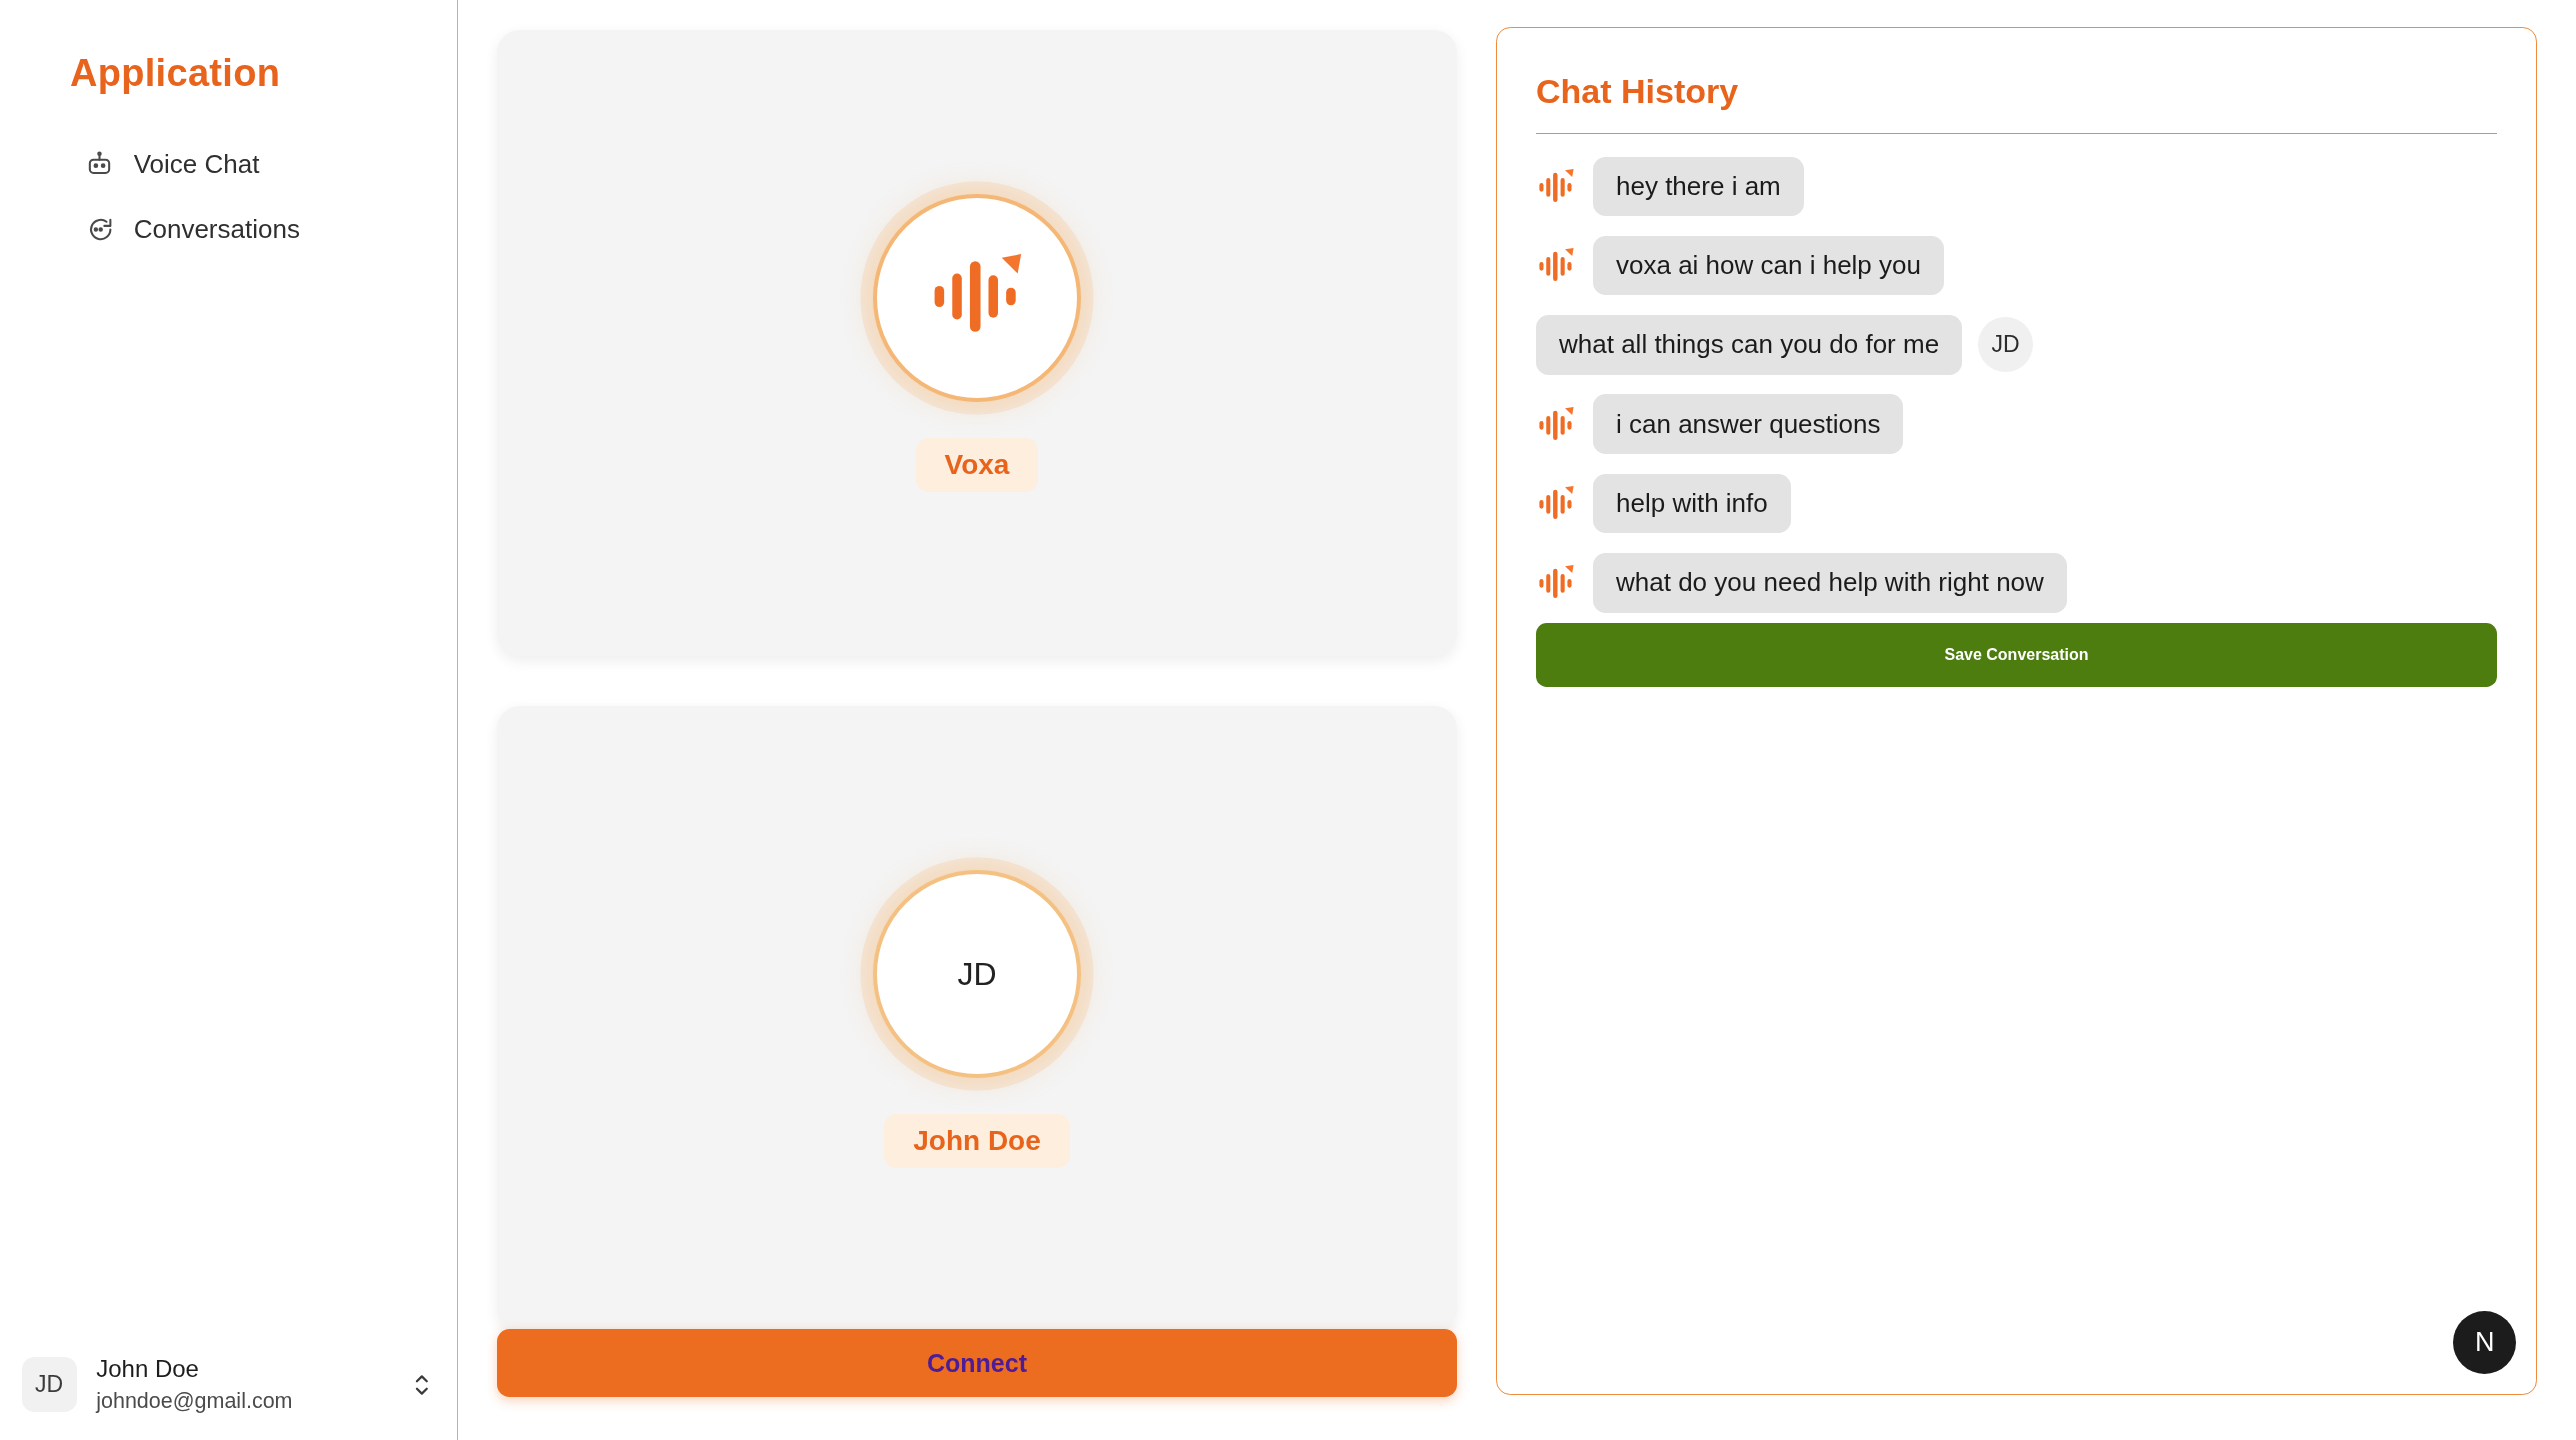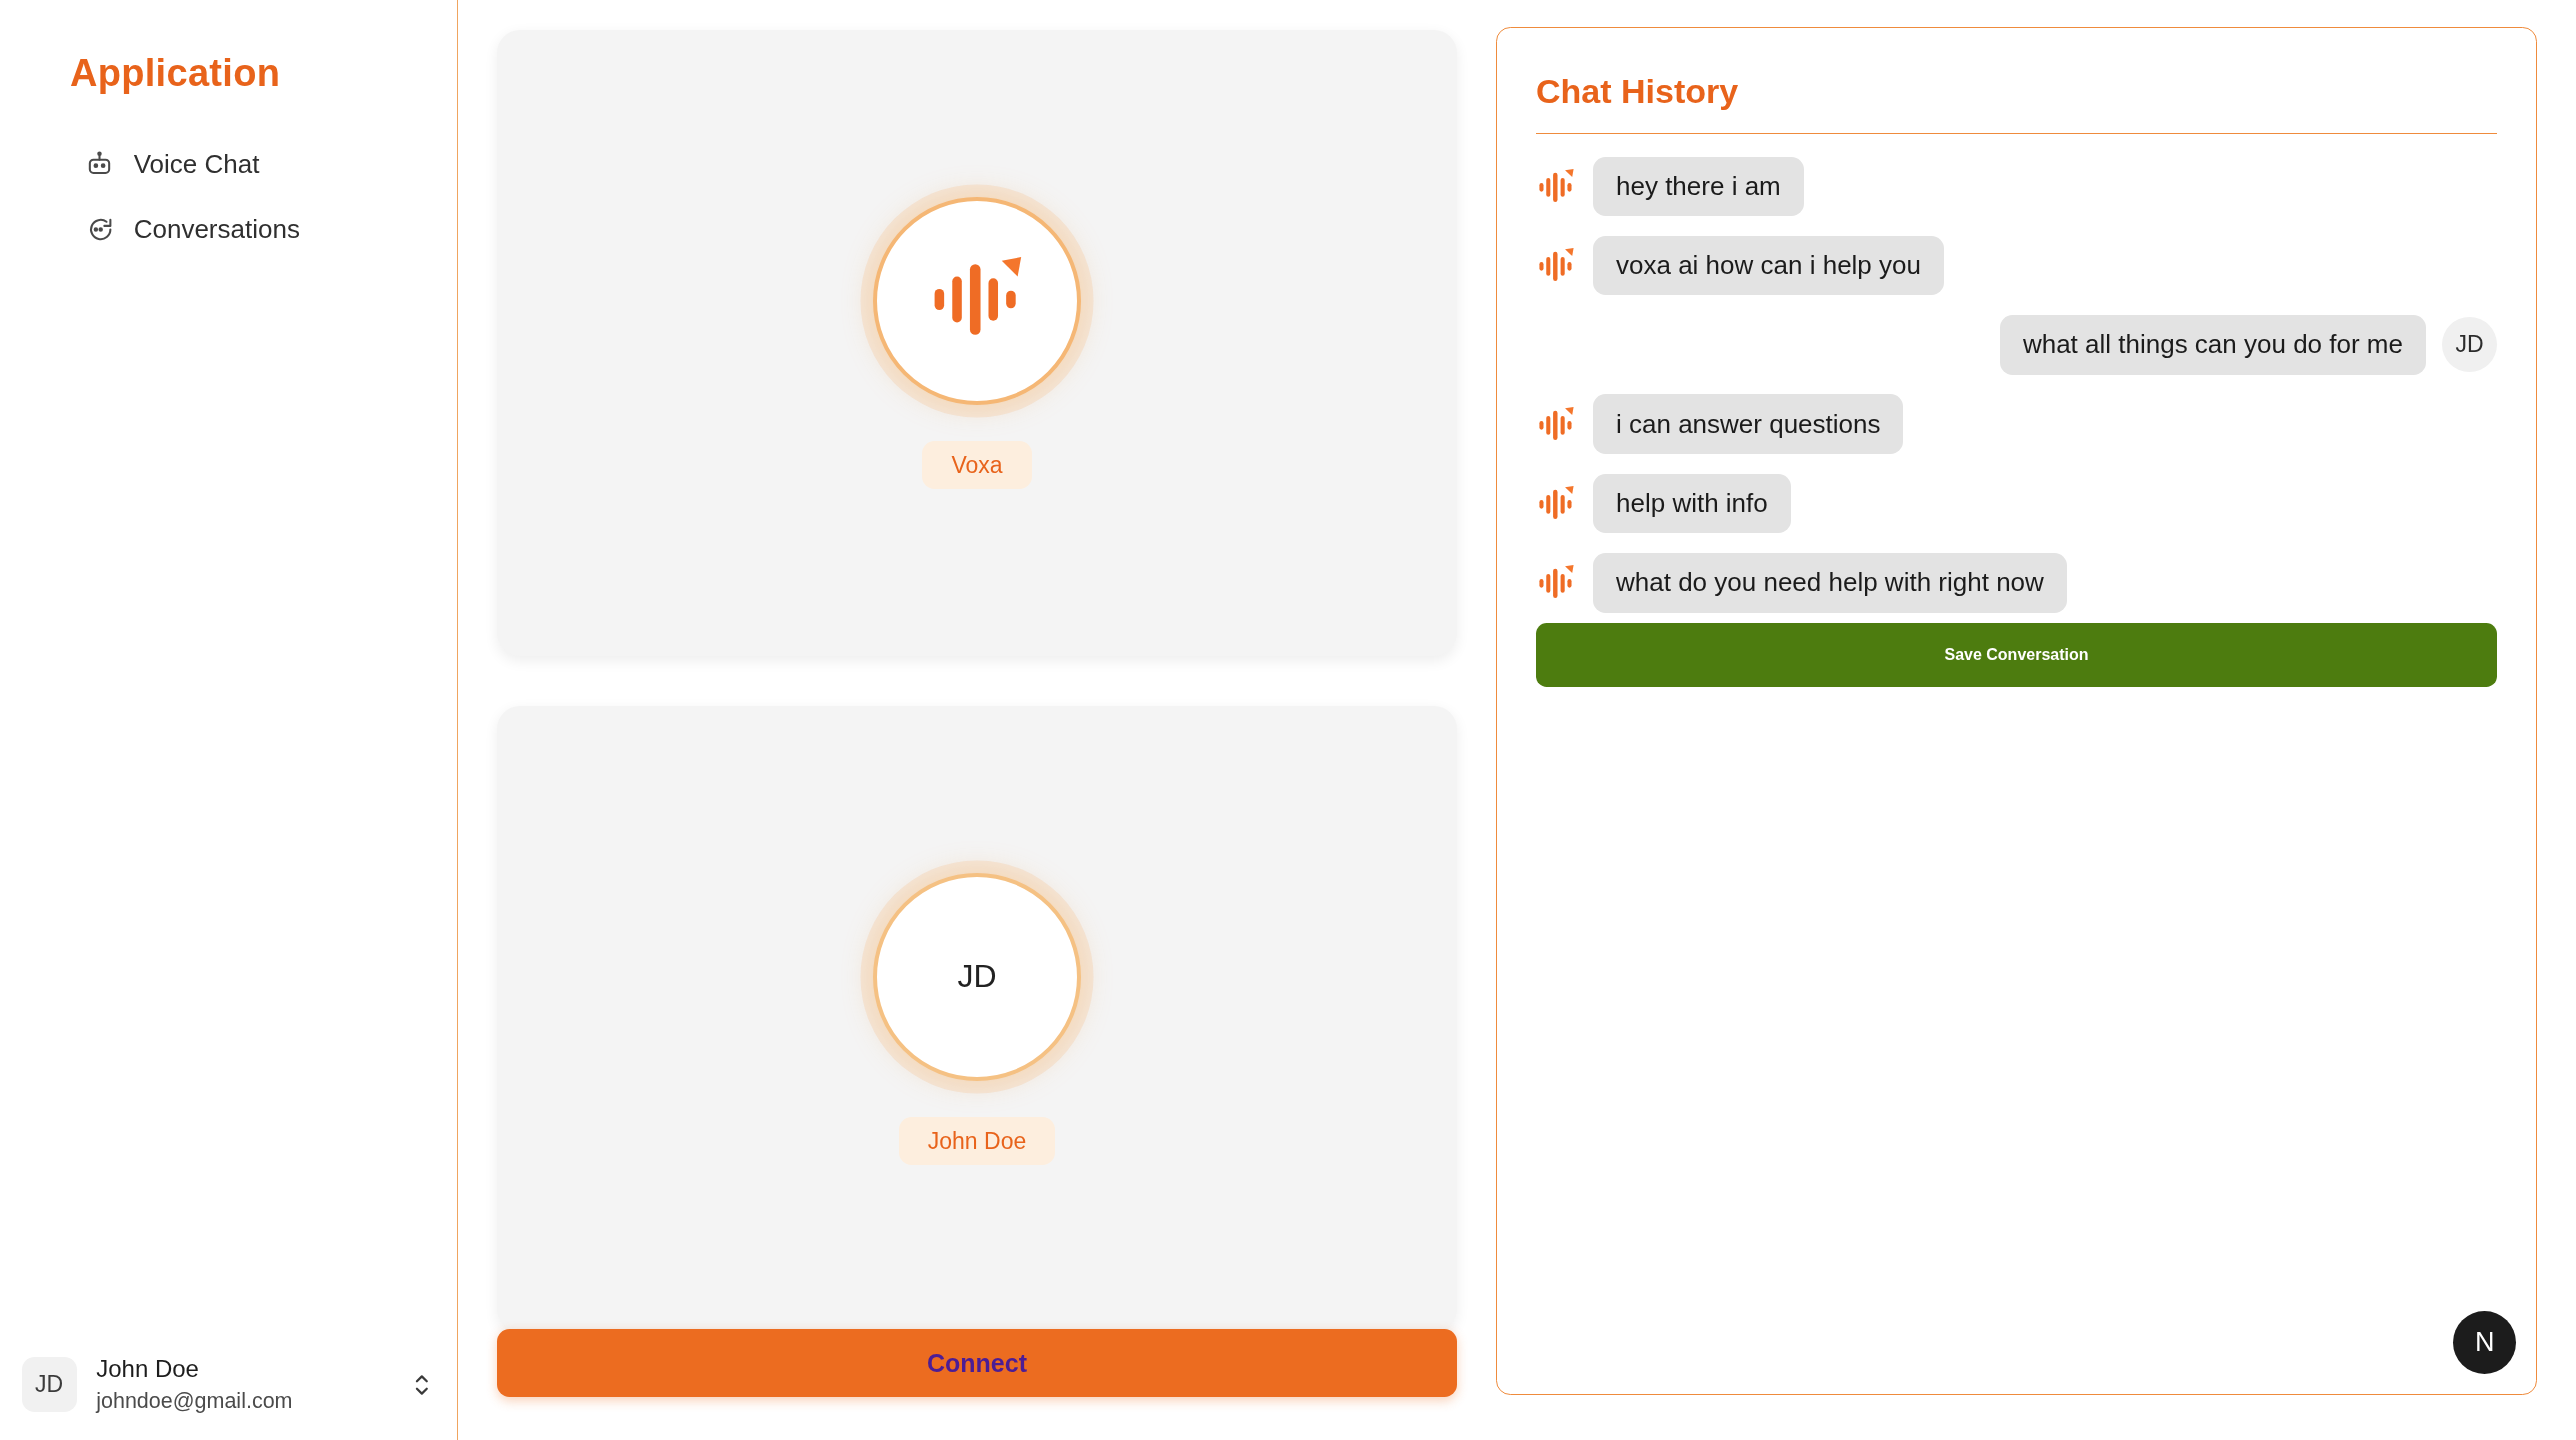--- a/index.html
+++ b/index.html
@@ -114,22 +114,22 @@
     border: 4.5px solid #f5b775;
     display: flex; align-items: center; justify-content: center;
     box-shadow: 0 0 0 12.5px rgba(245,183,117,0.22), 0 0 30px rgba(245,183,117,0.45);
     position: relative;
   }
   .orb-user { border: 4.5px solid #f5c183; }
   .initials-lg { font-size: 32px; color: #222; }
   .name-pill {
     background: #fdeede;
     color: #e8631b;
-    font-size: 23px;
-    font-weight: normal;
+    font-size: 28px;
+    font-weight: bold;
     border-radius: 12.5px;
     padding: 10.7px 29px;
   }
   .connect-btn {
     position: absolute;
     left: 39px; right: 39px;
     bottom: 43px;
     height: 68px;
     background: #ec6c20;
     color: #4c1d95;
@@ -166,21 +166,21 @@
     margin-top: 23px;
     display: flex;
     flex-direction: column;
     gap: 19.7px;
   }
   .msg-row {
     display: flex;
     align-items: center;
     gap: 16px;
   }
-  .msg-row.user { justify-content: flex-end; }
+  .msg-row.user { justify-content: flex-start; }
   .bubble {
     background: #e3e3e3;
     color: #1b1b1b;
     font-size: 26px;
     border-radius: 12.5px;
     padding: 14.3px 23px;
     max-width: 805px;
   }
   .wave-icon { width: 41px; height: 41px; flex: 0 0 41px; }
   .user-initials {

